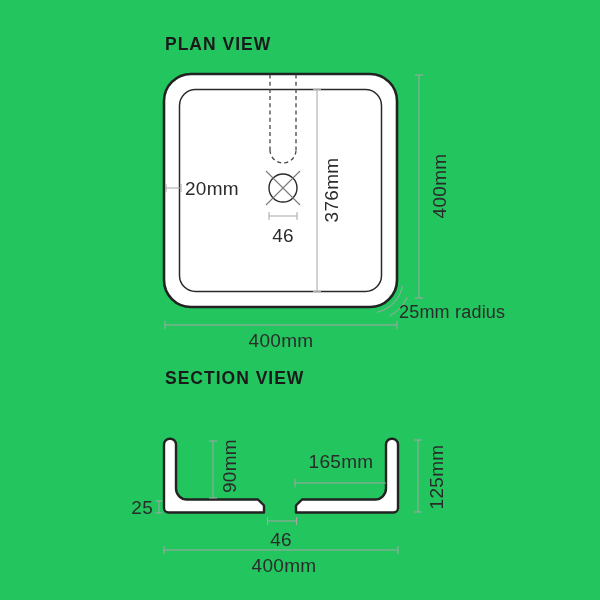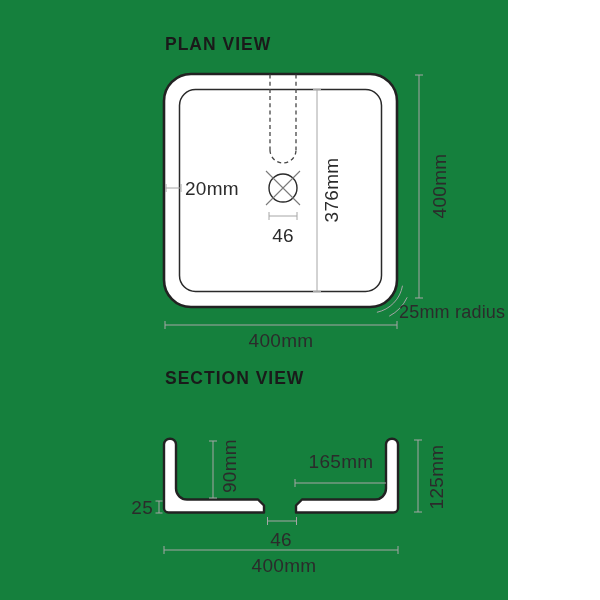--- a/index.html
+++ b/index.html
@@ -1,16 +1,16 @@
 <!DOCTYPE html>
 <html><head>
 <meta charset="utf-8">
 <style>
   html,body{margin:0;padding:0;background:#ffffff;}
-  .canvas{position:relative;width:508px;height:600px;background:#15803d;overflow:hidden;
+  .canvas{position:relative;width:600px;height:600px;background:#22c55e;overflow:hidden;
           font-family:"Liberation Sans", sans-serif;}
   svg{display:block;}
   .outline{fill:#ffffff;stroke:#222222;stroke-width:2.6;stroke-linejoin:round;}
   .outline-sec{fill:#ffffff;stroke:#222222;stroke-width:2.4;stroke-linejoin:round;}
   .outline-thin{fill:none;stroke:#2a2a2a;stroke-width:1.5;}
   .dim{fill:none;stroke:#a6a6a6;stroke-width:1;}
   .dashline{fill:none;stroke:#454545;stroke-width:1.3;stroke-dasharray:4 3.2;}
   .drain{fill:#ffffff;stroke:#2a2a2a;stroke-width:1.4;}
   .drain-x{fill:none;stroke:#7a7a7a;stroke-width:1.1;}
   text{font-family:"Liberation Sans", sans-serif;}

